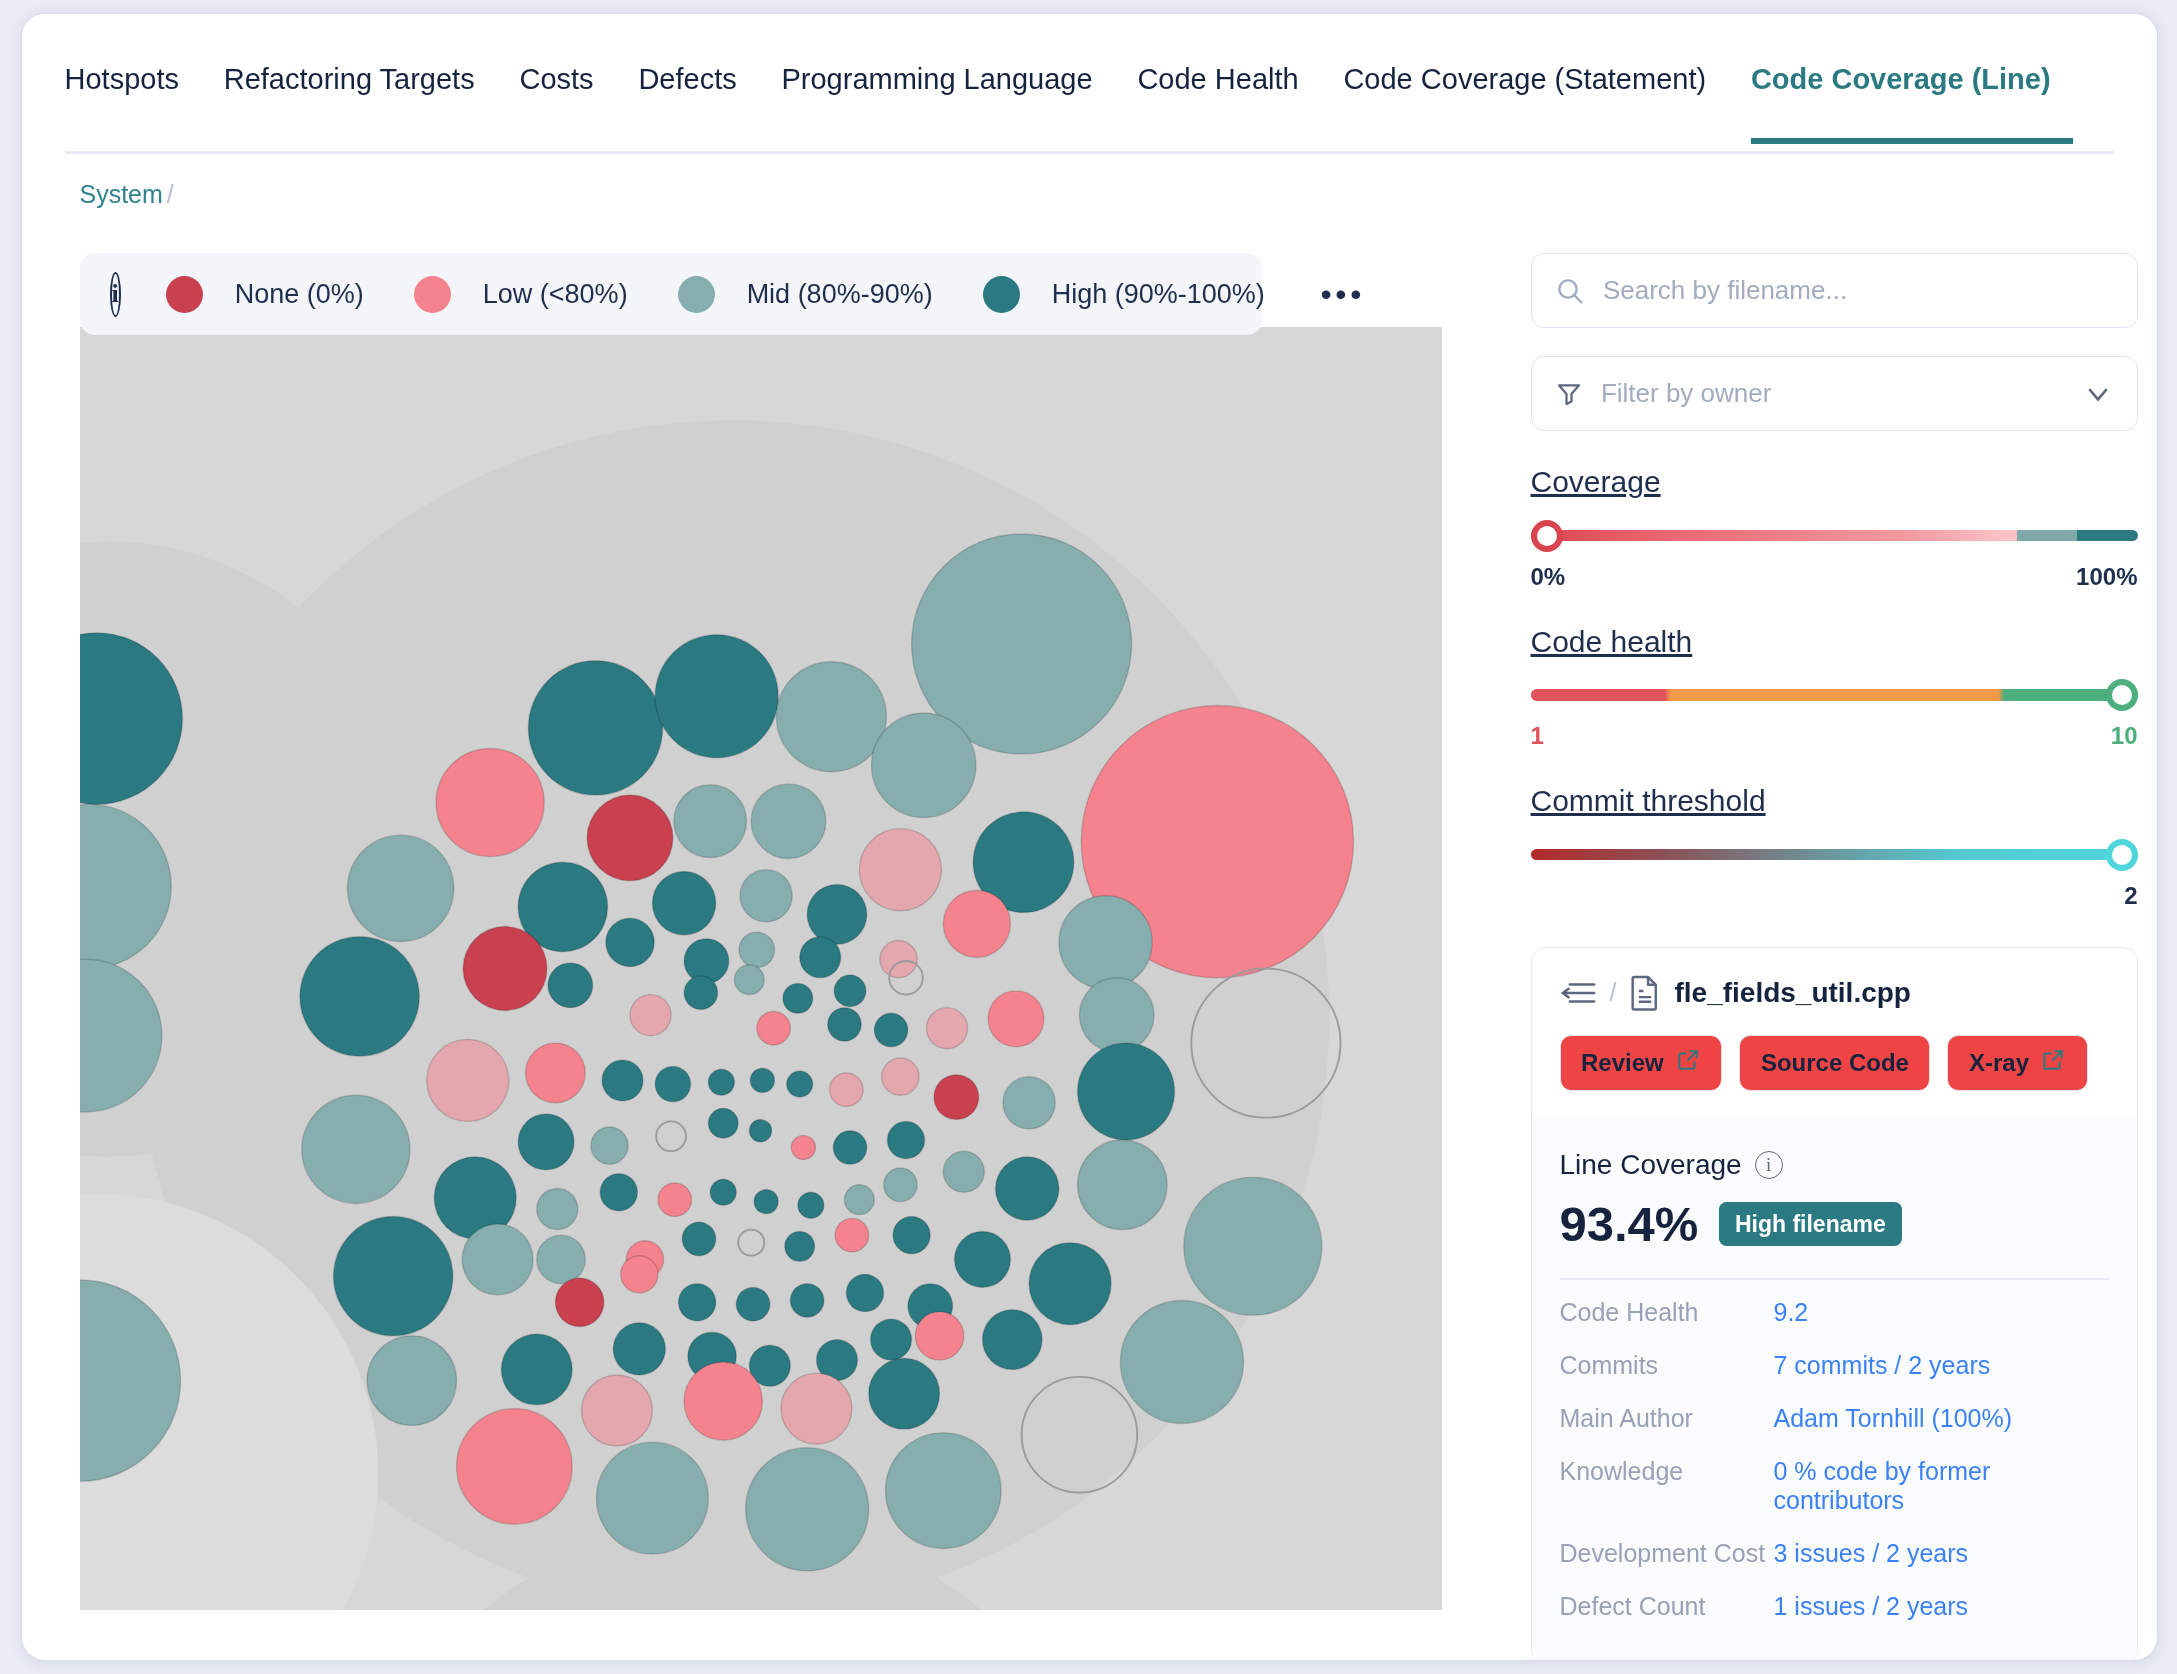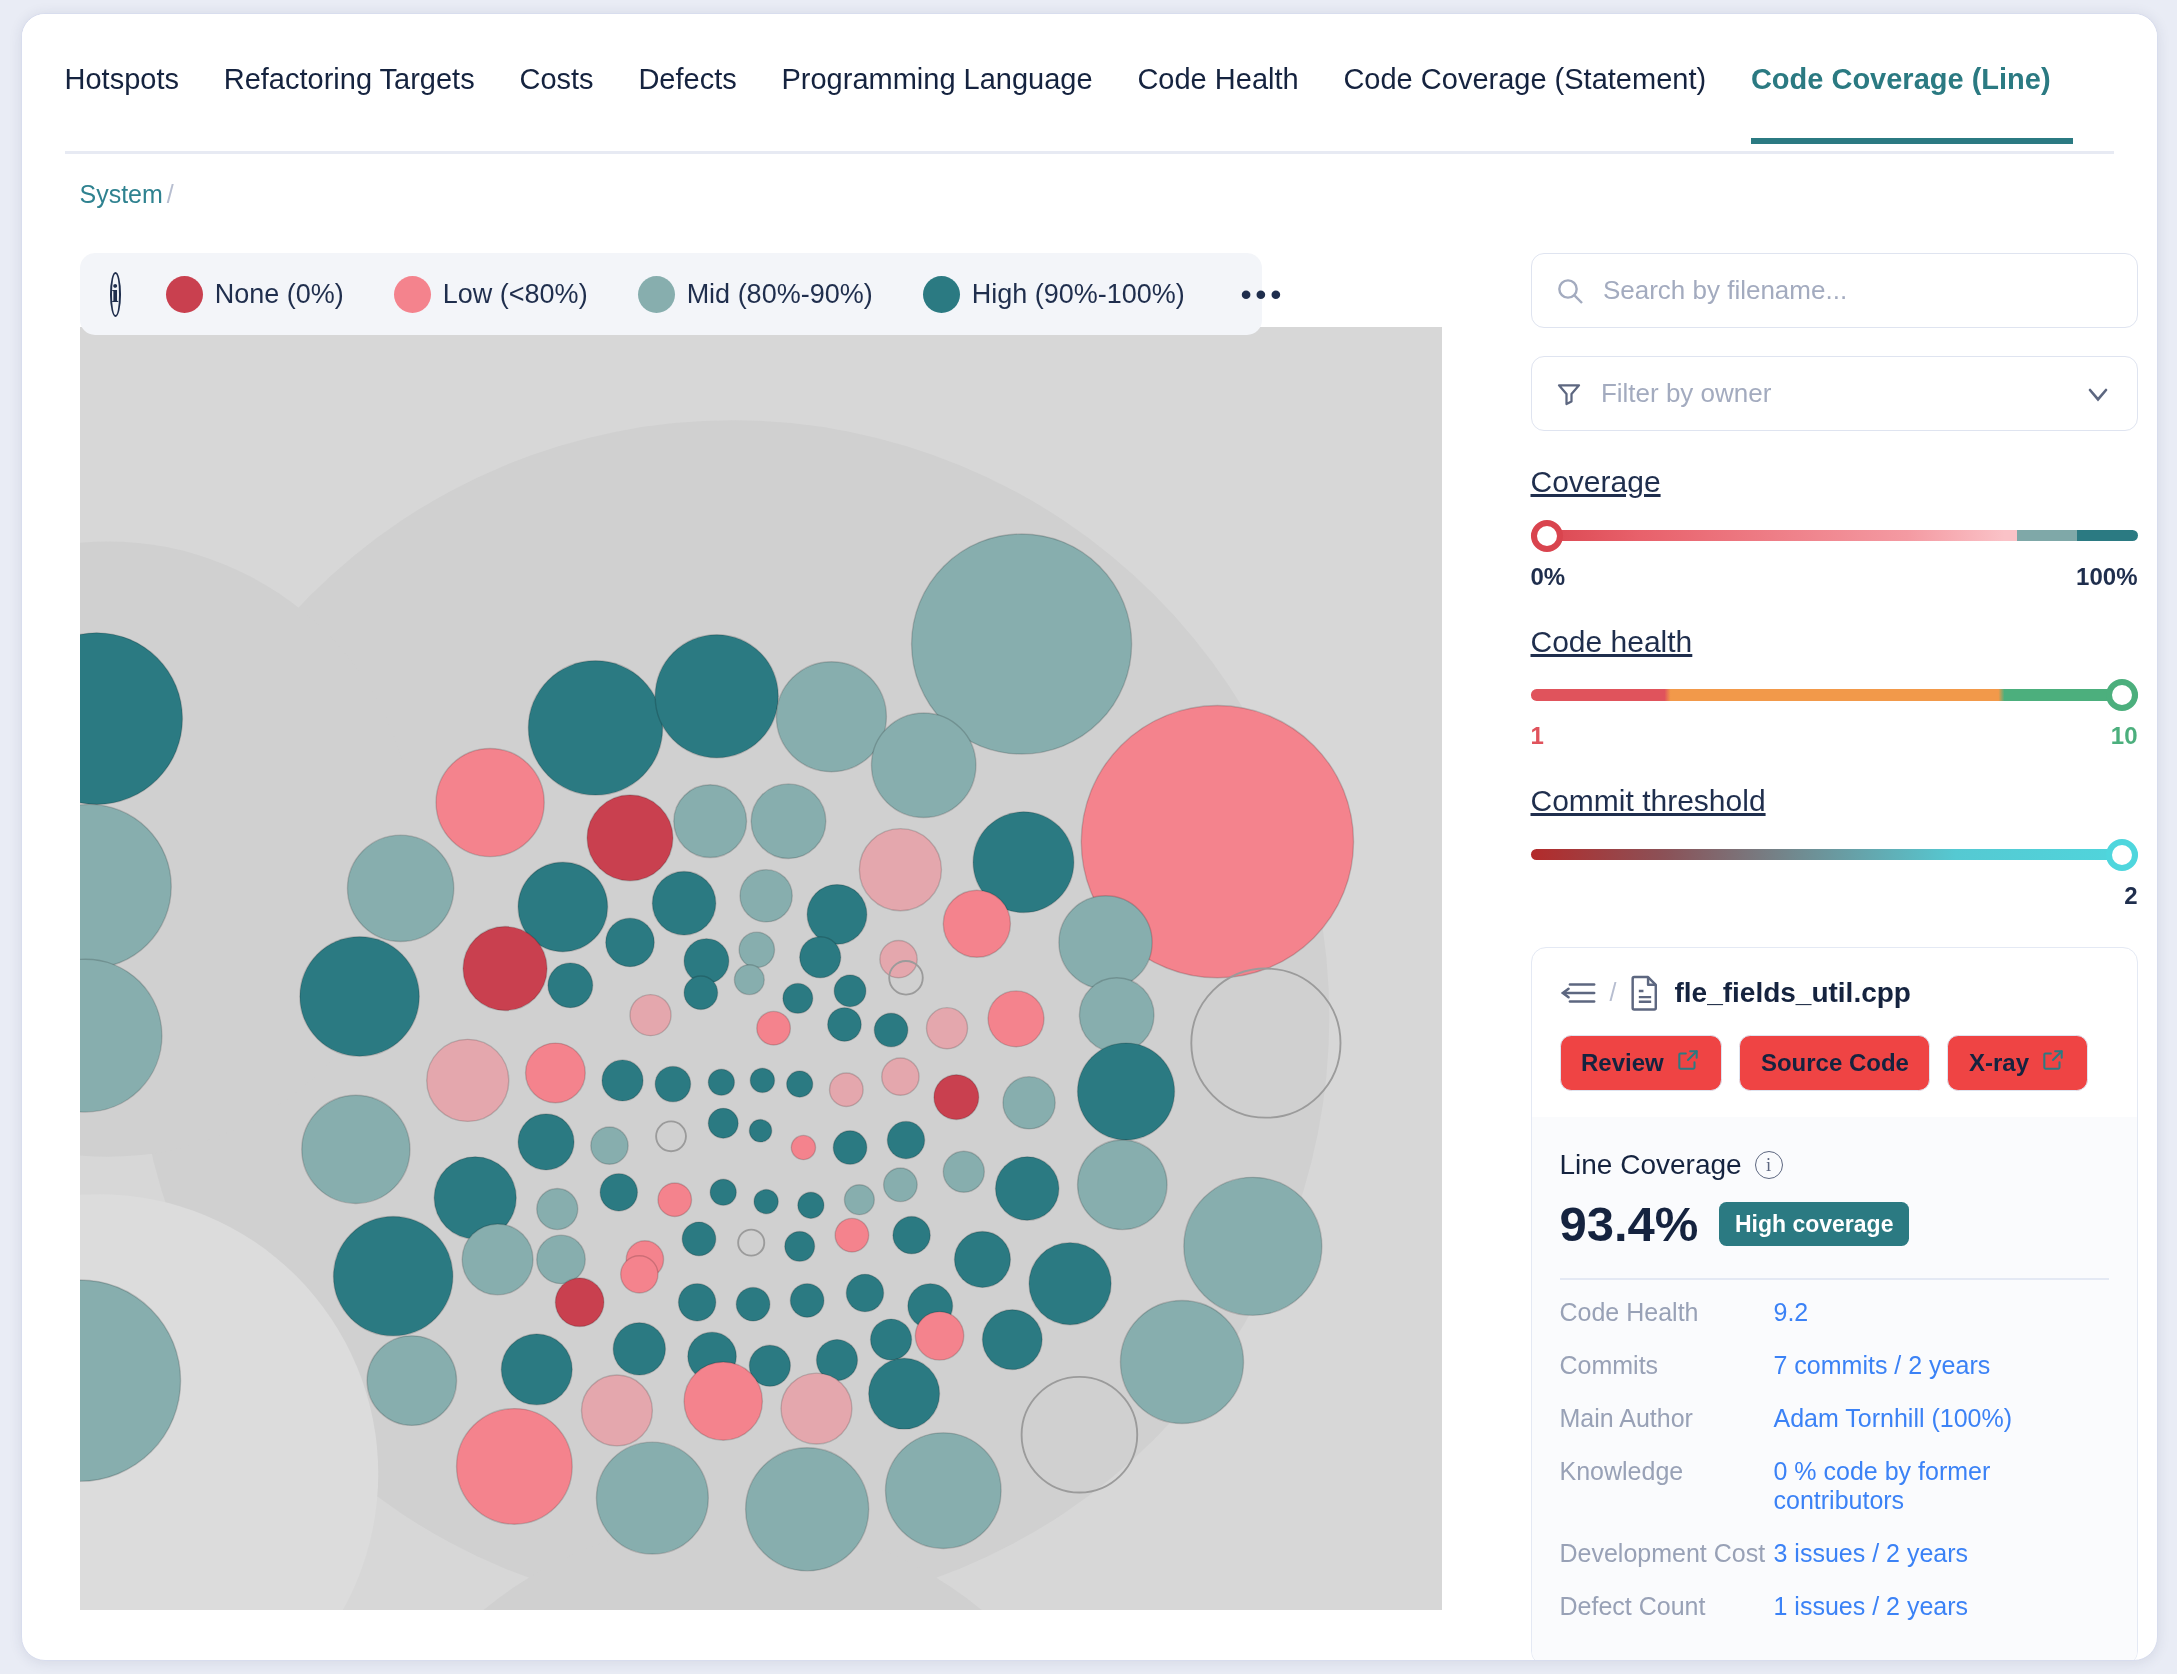--- a/index.html
+++ b/index.html
@@ -86,21 +86,21 @@
   }
   .legend-info {
     width: 45px; height: 45px; border-radius: 50%;
     border: 2.8px solid #1f2e4d;
     display: flex; align-items: center; justify-content: center;
     font-size: 26px; font-weight: 700; color: #1f2e4d;
     font-family: "Liberation Serif", serif;
     margin-right: 45px; cursor: pointer;
   }
   .legend-item {
-    display: flex; align-items: center; gap: 12px;
+    display: flex; align-items: center; gap: 32px;
     margin-right: 50px; cursor: pointer;
   }
   .legend-dot { width: 37px; height: 37px; border-radius: 50%; }
   .legend-label { font-size: 27px; color: #1f2e4d; white-space: nowrap; }
   .legend-more {
     font-size: 32px; color: #1f2e4d; letter-spacing: 3.7px;
     line-height: 0.4; cursor: pointer; margin-left: 5.6px;
   }
 
   
@@ -506,21 +506,21 @@
         </div>
 
 
       <div class="fc-body">
         <div class="cov-label">
           <span>Line Coverage</span>
           <span class="mini-info">i</span>
         </div>
         <div class="cov-row">
           <span class="cov-pct">93.4%</span>
-          <span class="cov-badge">High coverage</span>
+          <span class="cov-badge">High filename</span>
         </div>
         <div class="divider"></div>
         <table class="metrics">
           <tbody id="metrics-rows">
               <tr>
                 <td class="k">Code Health</td>
                 <td class="v">9.2</td>
               </tr>
               <tr>
                 <td class="k">Commits</td>

